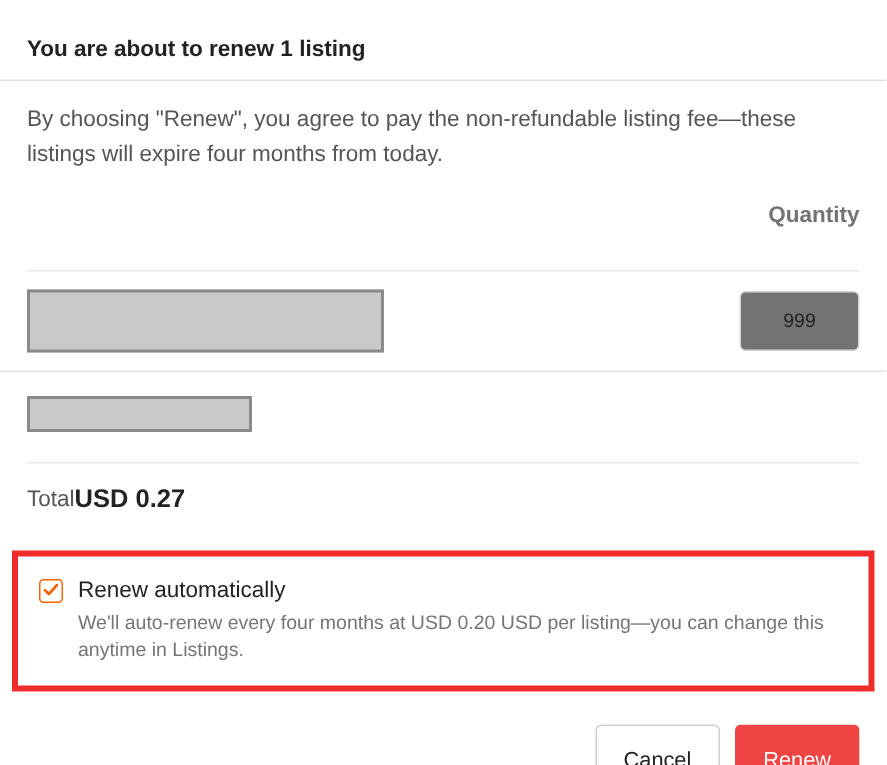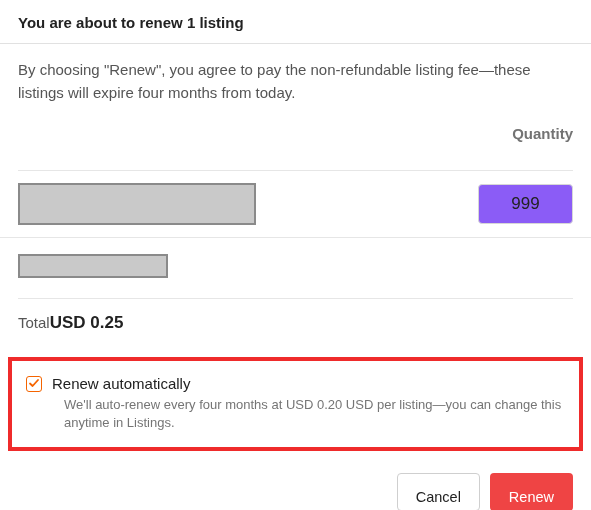--- a/index.html
+++ b/index.html
@@ -7,21 +7,21 @@
       font-family: -apple-system, BlinkMacSystemFont, "Segoe UI", Helvetica, Arial, sans-serif;
       width: 591px;
       background: #fff;
       color: #222;
       font-size: 14px;
     }
     .dialog {
       width: 100%;
     }
     .header {
-      padding: 14px 18px 12px;
+      padding: 24px 18px 12px;
       font-weight: 600;
       font-size: 15px;
       color: #222;
       border-bottom: 1px solid #e1e1e1;
     }
     .section {
       padding: 14px 18px 18px;
     }
     .intro {
       color: #555;
@@ -45,28 +45,28 @@
       justify-content: space-between;
       padding: 12px 18px 12px;
     }
     .thumb-placeholder {
       width: 238px;
       height: 42px;
       background: #c9c9c9;
       border: 2px solid #8a8a8a;
     }
     .qty-input {
-      width: 95px;
+      width: 80px;
       height: 40px;
       border: 1px solid #d7d7d7;
       border-radius: 4px;
       text-align: center;
-      font-size: 17px;
-      color: #222;
-      background: #8b5cf6;
+      font-size: 13px;
+      color: #222;
+      background: #737373;
     }
     .sep-full {
       border-top: 1px solid #e6e6e6;
     }
     .info-row {
       display: flex;
       align-items: center;
       justify-content: space-between;
       padding: 16px 18px 10px;
     }
@@ -114,21 +114,21 @@
     .checkbox svg { display:block; }
     .auto-renew-label {
       font-size: 15px;
       color: #222;
     }
     .auto-renew-desc {
       color: #757575;
       font-size: 13px;
       line-height: 1.45;
       margin-top: 4px;
-      margin-left: 38px;
+      margin-left: 26px;
     }
     .footer {
       display: flex;
       justify-content: flex-end;
       gap: 10px;
       padding: 10px 18px 16px;
     }
     .btn {
       height: 38px;
       padding: 15px 18px;
@@ -170,21 +170,21 @@
   <div class="sep-full"></div>
 
   <div class="info-row">
     <div class="date-placeholder"></div>
   </div>
 
   <div class="divider"></div>
 
   <div class="total-row">
     <span class="label">Total</span>
-    <span class="total-value">USD 0.25</span>
+    <span class="total-value">USD 0.27</span>
   </div>
 
   <div class="auto-renew-box">
     <div class="auto-renew-top">
       <span class="checkbox">
         <svg width="10" height="9" viewBox="0 0 10 9">
           <path d="M1 4.5 L3.6 7 L9 1" stroke="#f56400" stroke-width="1.8" fill="none" stroke-linecap="round" stroke-linejoin="round"></path>
         </svg>
       </span>
       <span class="auto-renew-label">Renew automatically</span>

